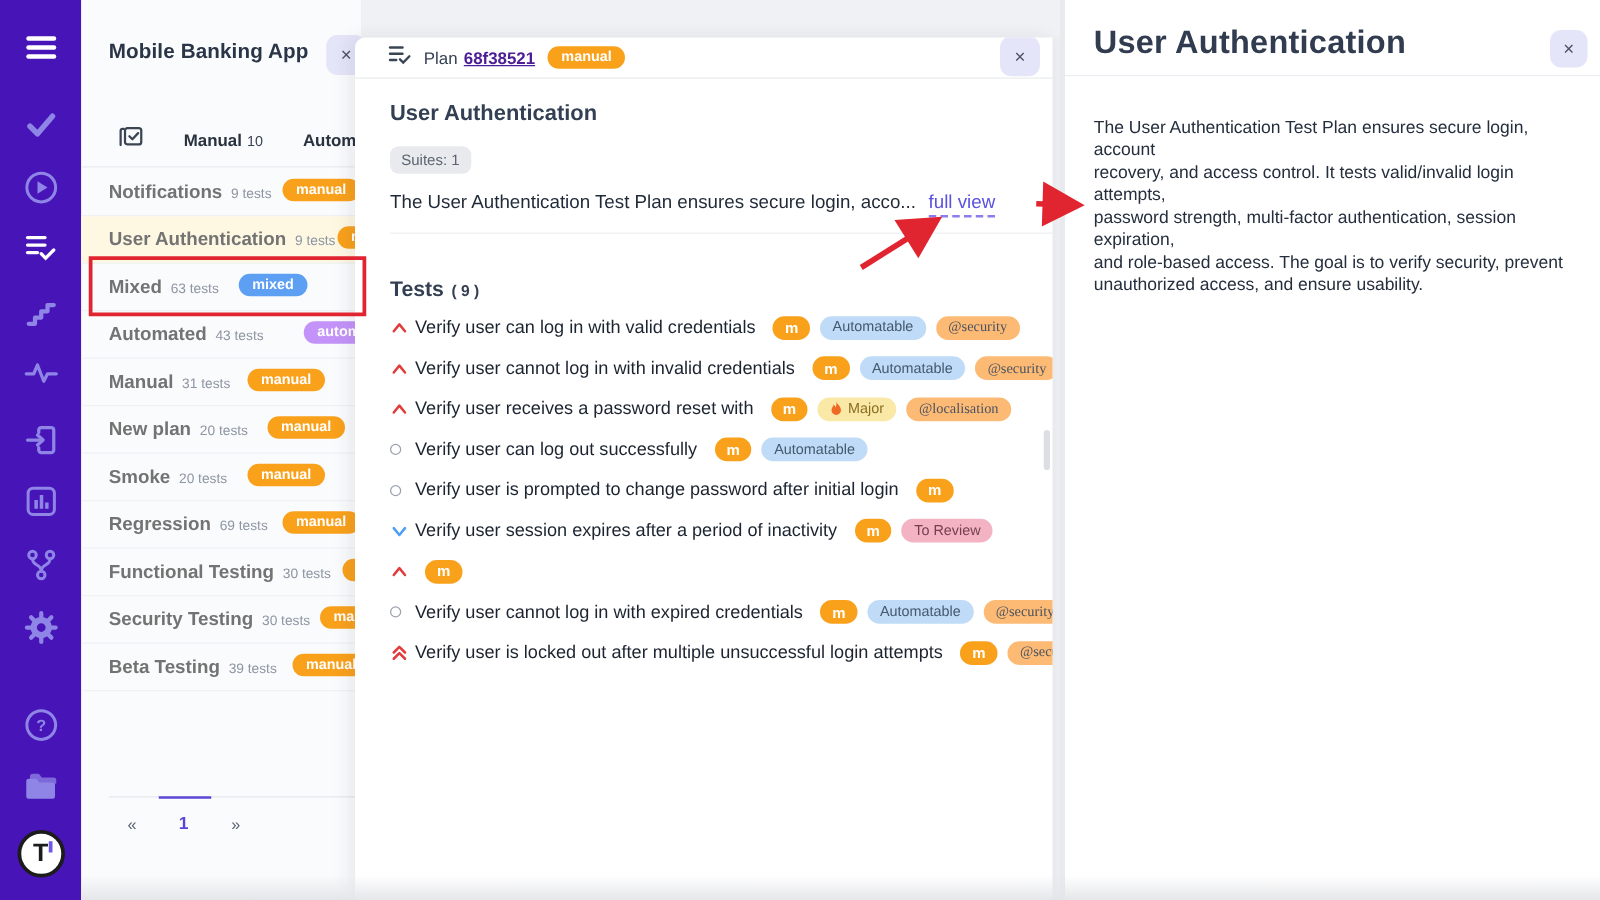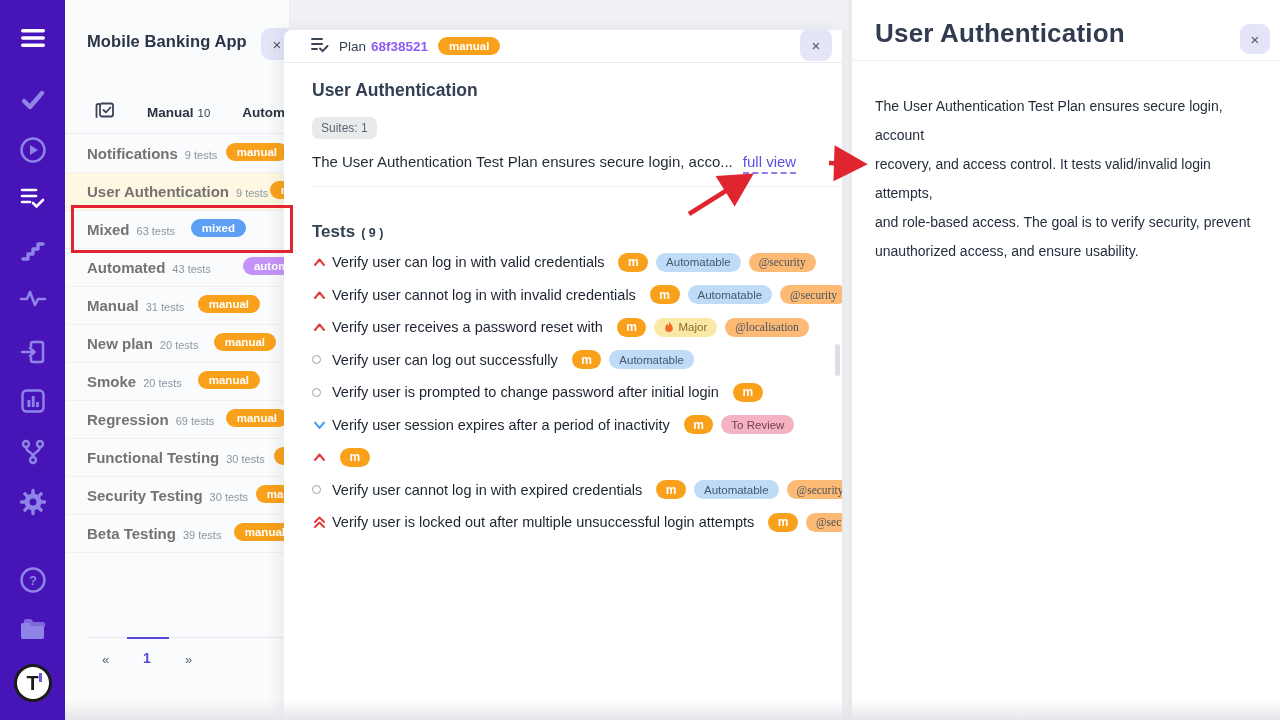--- a/index.html
+++ b/index.html
@@ -33,21 +33,21 @@
   #pagination .pg { position:absolute; top:14px; font-size:13px; color:#5A6472; cursor:pointer; }
   #pg-prev { left:15px; } #pg-next { left:98px; }
   #pg-page { position:absolute; left:56px; top:12px; font-size:14px; font-weight:700; color:#5847D6; cursor:pointer; }
 
   
   #mid-strip { position:absolute; left:290px; top:0; width:558px; height:30px; background:#F0F1F4; z-index:7; }
   #plan-detail { position:absolute; left:284px; top:30px; width:558px; height:690px; background:#fff; z-index:7; border-radius:8px 0 0 0; box-shadow:-5px 0 14px rgba(40,40,70,.08); overflow:hidden; }
   #pd-header { position:absolute; left:0; top:0; width:558px; height:33px; border-bottom:1px solid #E9EBEE; display:flex; align-items:center; }
   #pd-header .hicon { margin-left:26px; }
   #pd-label { margin-left:10px; font-size:13.5px; color:#333F52; }
-  #pd-id { font-size:13.5px; font-weight:700; color:#8b5cf6; margin-left:5px; }
+  #pd-id { font-size:13.5px; font-weight:700; color:#4c1d95; margin-left:5px;text-decoration:underline; }
   #pd-badge { margin-left:10px; border-radius:999px; font-size:11.5px; font-weight:700; color:#fff; background:#F9A11B; padding:3px 11px; }
   #pd-close { right:10px; top:-1px; }
   #pd-title { position:absolute; left:28px; top:50px; font-size:17.5px; font-weight:700; color:#333F52; }
   #pd-suites { position:absolute; left:28px; top:87px; background:#E9EAED; color:#5A6472; font-size:12px; border-radius:7px; padding:4px 9px; }
   #pd-desc { position:absolute; left:28px; top:123px; font-size:15px; color:#1F2937; white-space:nowrap; }
   #pd-fullview { color:#5A51E0; margin-left:10px; border-bottom:2px dashed #8A7DEC; padding-bottom:2px; cursor:pointer; }
   #pd-divider { position:absolute; left:28px; right:0; top:156px; border-top:1px solid #EDEFF2; }
   #pd-tests-h { position:absolute; left:28px; top:192px; font-size:17px; font-weight:700; color:#333F52; }
   #pd-tests-h .tc { font-size:12.5px; font-weight:700; margin-left:6px; }
   #tests-list { position:absolute; left:28px; top:216px; right:-60px; }
@@ -65,21 +65,21 @@
   #mid-scroll { position:absolute; right:2px; top:314px; width:5px; height:32px; background:#DCDEE3; border-radius:3px; }
   #plans-scroll { position:absolute; right:1px; top:348px; width:4px; height:64px; background:#E3E5E9; border-radius:2px; z-index:8;}
 
   
   #gapline { position:absolute; left:848px; top:0; width:4px; height:720px; background:#E9EAED; z-index:6; }
   #detail { position:absolute; left:852px; top:0; width:428px; height:720px; background:#fff; z-index:6; }
   #dt-title { position:absolute; left:23px; top:18px; font-size:26px; font-weight:700; color:#323C50; letter-spacing:.2px; }
   #dt-close { right:10px; top:24px; width:30px; height:30px; }
   #dt-divider { position:absolute; left:0; right:0; top:60px; border-top:1px solid #ECEEF1; }
   #dt-body { position:absolute; left:23px; top:92px; width:386px; font-size:14px; color:#242E3D; }
-  #dt-body .ln { line-height:29px; }
+  #dt-body .ln { line-height:18px; }
 
   
   #ann { position:absolute; left:0; top:0; width:1280px; height:720px; z-index:40; pointer-events:none; }
   #red-rect { position:absolute; left:71px; top:205px; width:222px; height:48px; border:3px solid #E02531; z-index:41; pointer-events:none; }
   #bottom-fade { position:absolute; left:65px; right:0; bottom:0; height:20px; background:linear-gradient(to bottom, rgba(230,231,234,0), rgba(228,229,232,.95)); z-index:30; pointer-events:none; }
 </style>
 </head>
 <body>
 
 <div id="sidebar">
@@ -424,20 +424,21 @@
 <div id="gapline"></div>
 <div id="detail">
   <div id="dt-title">User Authentication</div>
   <div class="close-btn" id="dt-close">
       <span>×</span>
     </div>
   <div id="dt-divider"></div>
   <div id="dt-body">
     <div class="ln">The User Authentication Test Plan ensures secure login, account</div>
     <div class="ln">recovery, and access control. It tests valid/invalid login attempts,</div>
+    <div class="ln">password strength, multi-factor authentication, session expiration,</div>
     <div class="ln">and role-based access. The goal is to verify security, prevent</div>
     <div class="ln">unauthorized access, and ensure usability.</div>
   </div>
 </div>
 
 <div id="red-rect"></div>
 <svg id="ann">
   <defs>
     <marker id="ah" markerWidth="9" markerHeight="9" refX="6.5" refY="4.5" orient="auto">
       <path d="M0.5,0.5 L8,4.5 L0.5,8.5 Z" fill="#E02531"></path>

